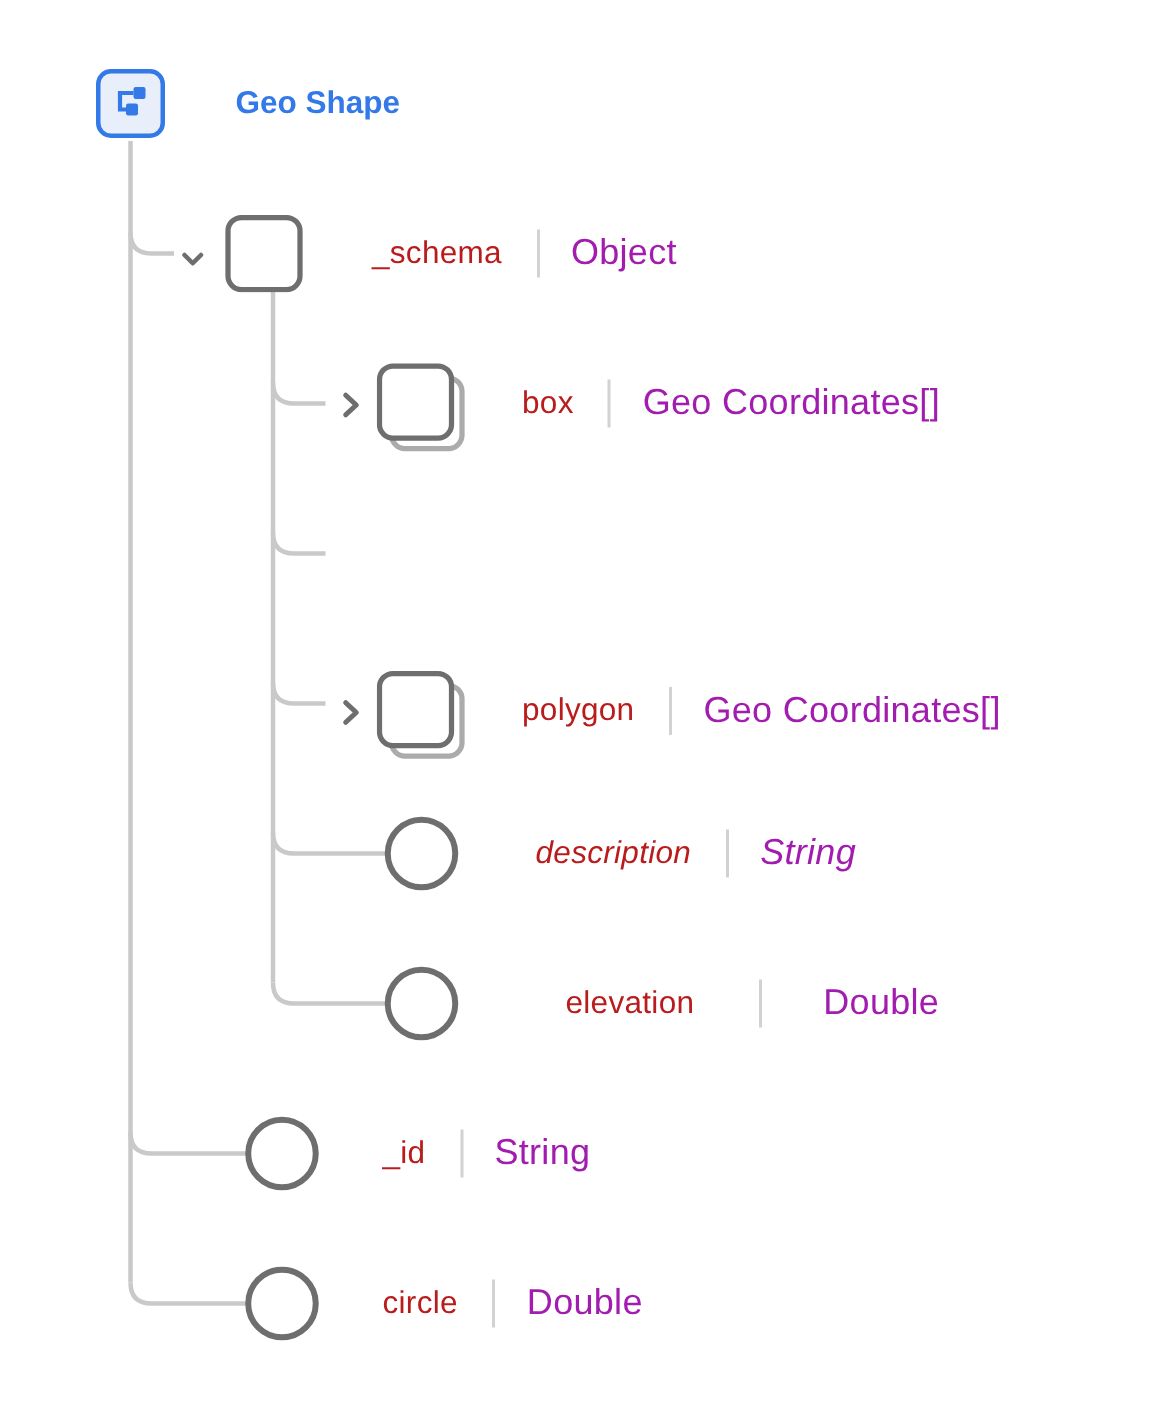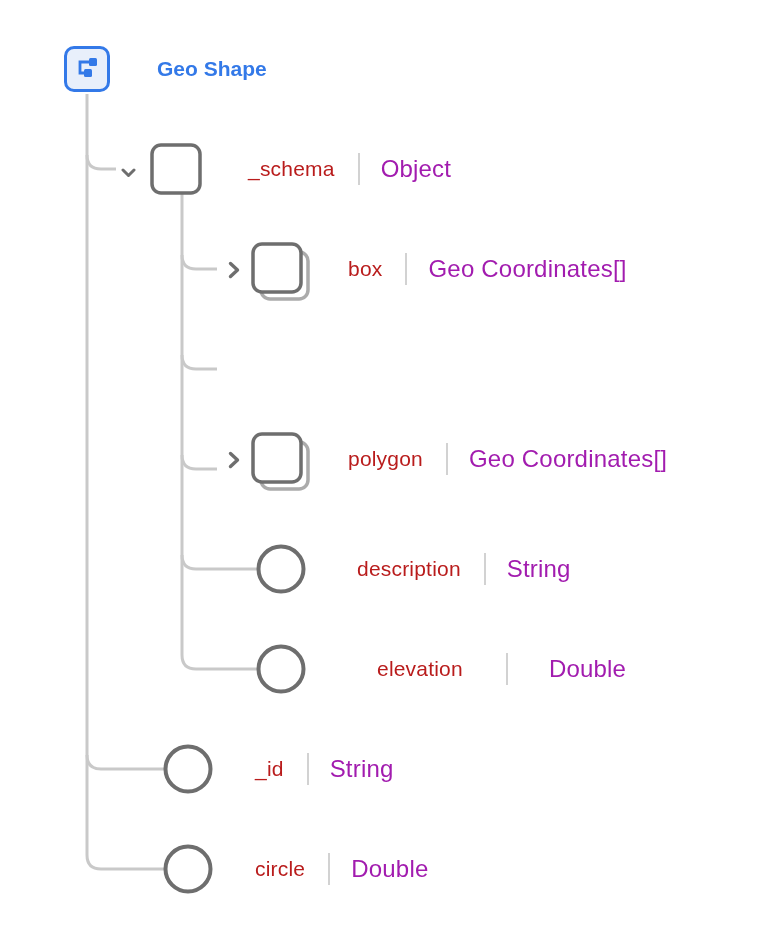--- a/index.html
+++ b/index.html
@@ -128,35 +128,35 @@
     <svg class="stack-icon" width="60" height="60" viewBox="0 0 60 60">
       <rect x="10" y="10" width="47" height="47" rx="9" fill="#ffffff" stroke="#ababab" stroke-width="3.5"></rect>
       <rect x="2" y="2" width="48" height="48" rx="9" fill="#ffffff" stroke="#6e6e6e" stroke-width="3.5"></rect>
     </svg>
     <span class="node-label lbl-stack">box</span>
     <span class="type-divider"></span>
     <span class="node-type">Geo Coordinates[]</span>
   </div>
 
 
-  <div class="row" style="left:228px; top:415px;text-align:center;">
+  <div class="row" style="left:228px; top:430px;text-align:center;">
     <svg class="chev-right" width="12" height="18" viewBox="0 0 12 18">
       <polyline points="2.5,2.5 9.5,9 2.5,15.5" fill="none" stroke="#6e6e6e" stroke-width="3.4" stroke-linecap="round" stroke-linejoin="round"></polyline>
     </svg>
     <span class="mgap11"></span>
     <svg class="stack-icon" width="60" height="60" viewBox="0 0 60 60">
       <rect x="10" y="10" width="47" height="47" rx="9" fill="#ffffff" stroke="#ababab" stroke-width="3.5"></rect>
       <rect x="2" y="2" width="48" height="48" rx="9" fill="#ffffff" stroke="#6e6e6e" stroke-width="3.5"></rect>
     </svg>
     <span class="node-label lbl-stack">polygon</span>
     <span class="type-divider"></span>
     <span class="node-type">Geo Coordinates[]</span>
   </div>
 
-  <div class="row" style="left:256px; top:525px;">
+  <div class="row" style="left:256px; top:525px;font-style:italic;">
     <svg class="leaf-icon" width="50" height="50" viewBox="0 0 50 50">
       <circle cx="25" cy="25" r="22.5" fill="#ffffff" stroke="#6e6e6e" stroke-width="4"></circle>
     </svg>
     <span class="node-label lbl-leaf2">description</span>
     <span class="type-divider"></span>
     <span class="node-type">String</span>
   </div>
 
   <div class="row" style="left:256px; top:625px;gap:20px;">
     <svg class="leaf-icon" width="50" height="50" viewBox="0 0 50 50">

